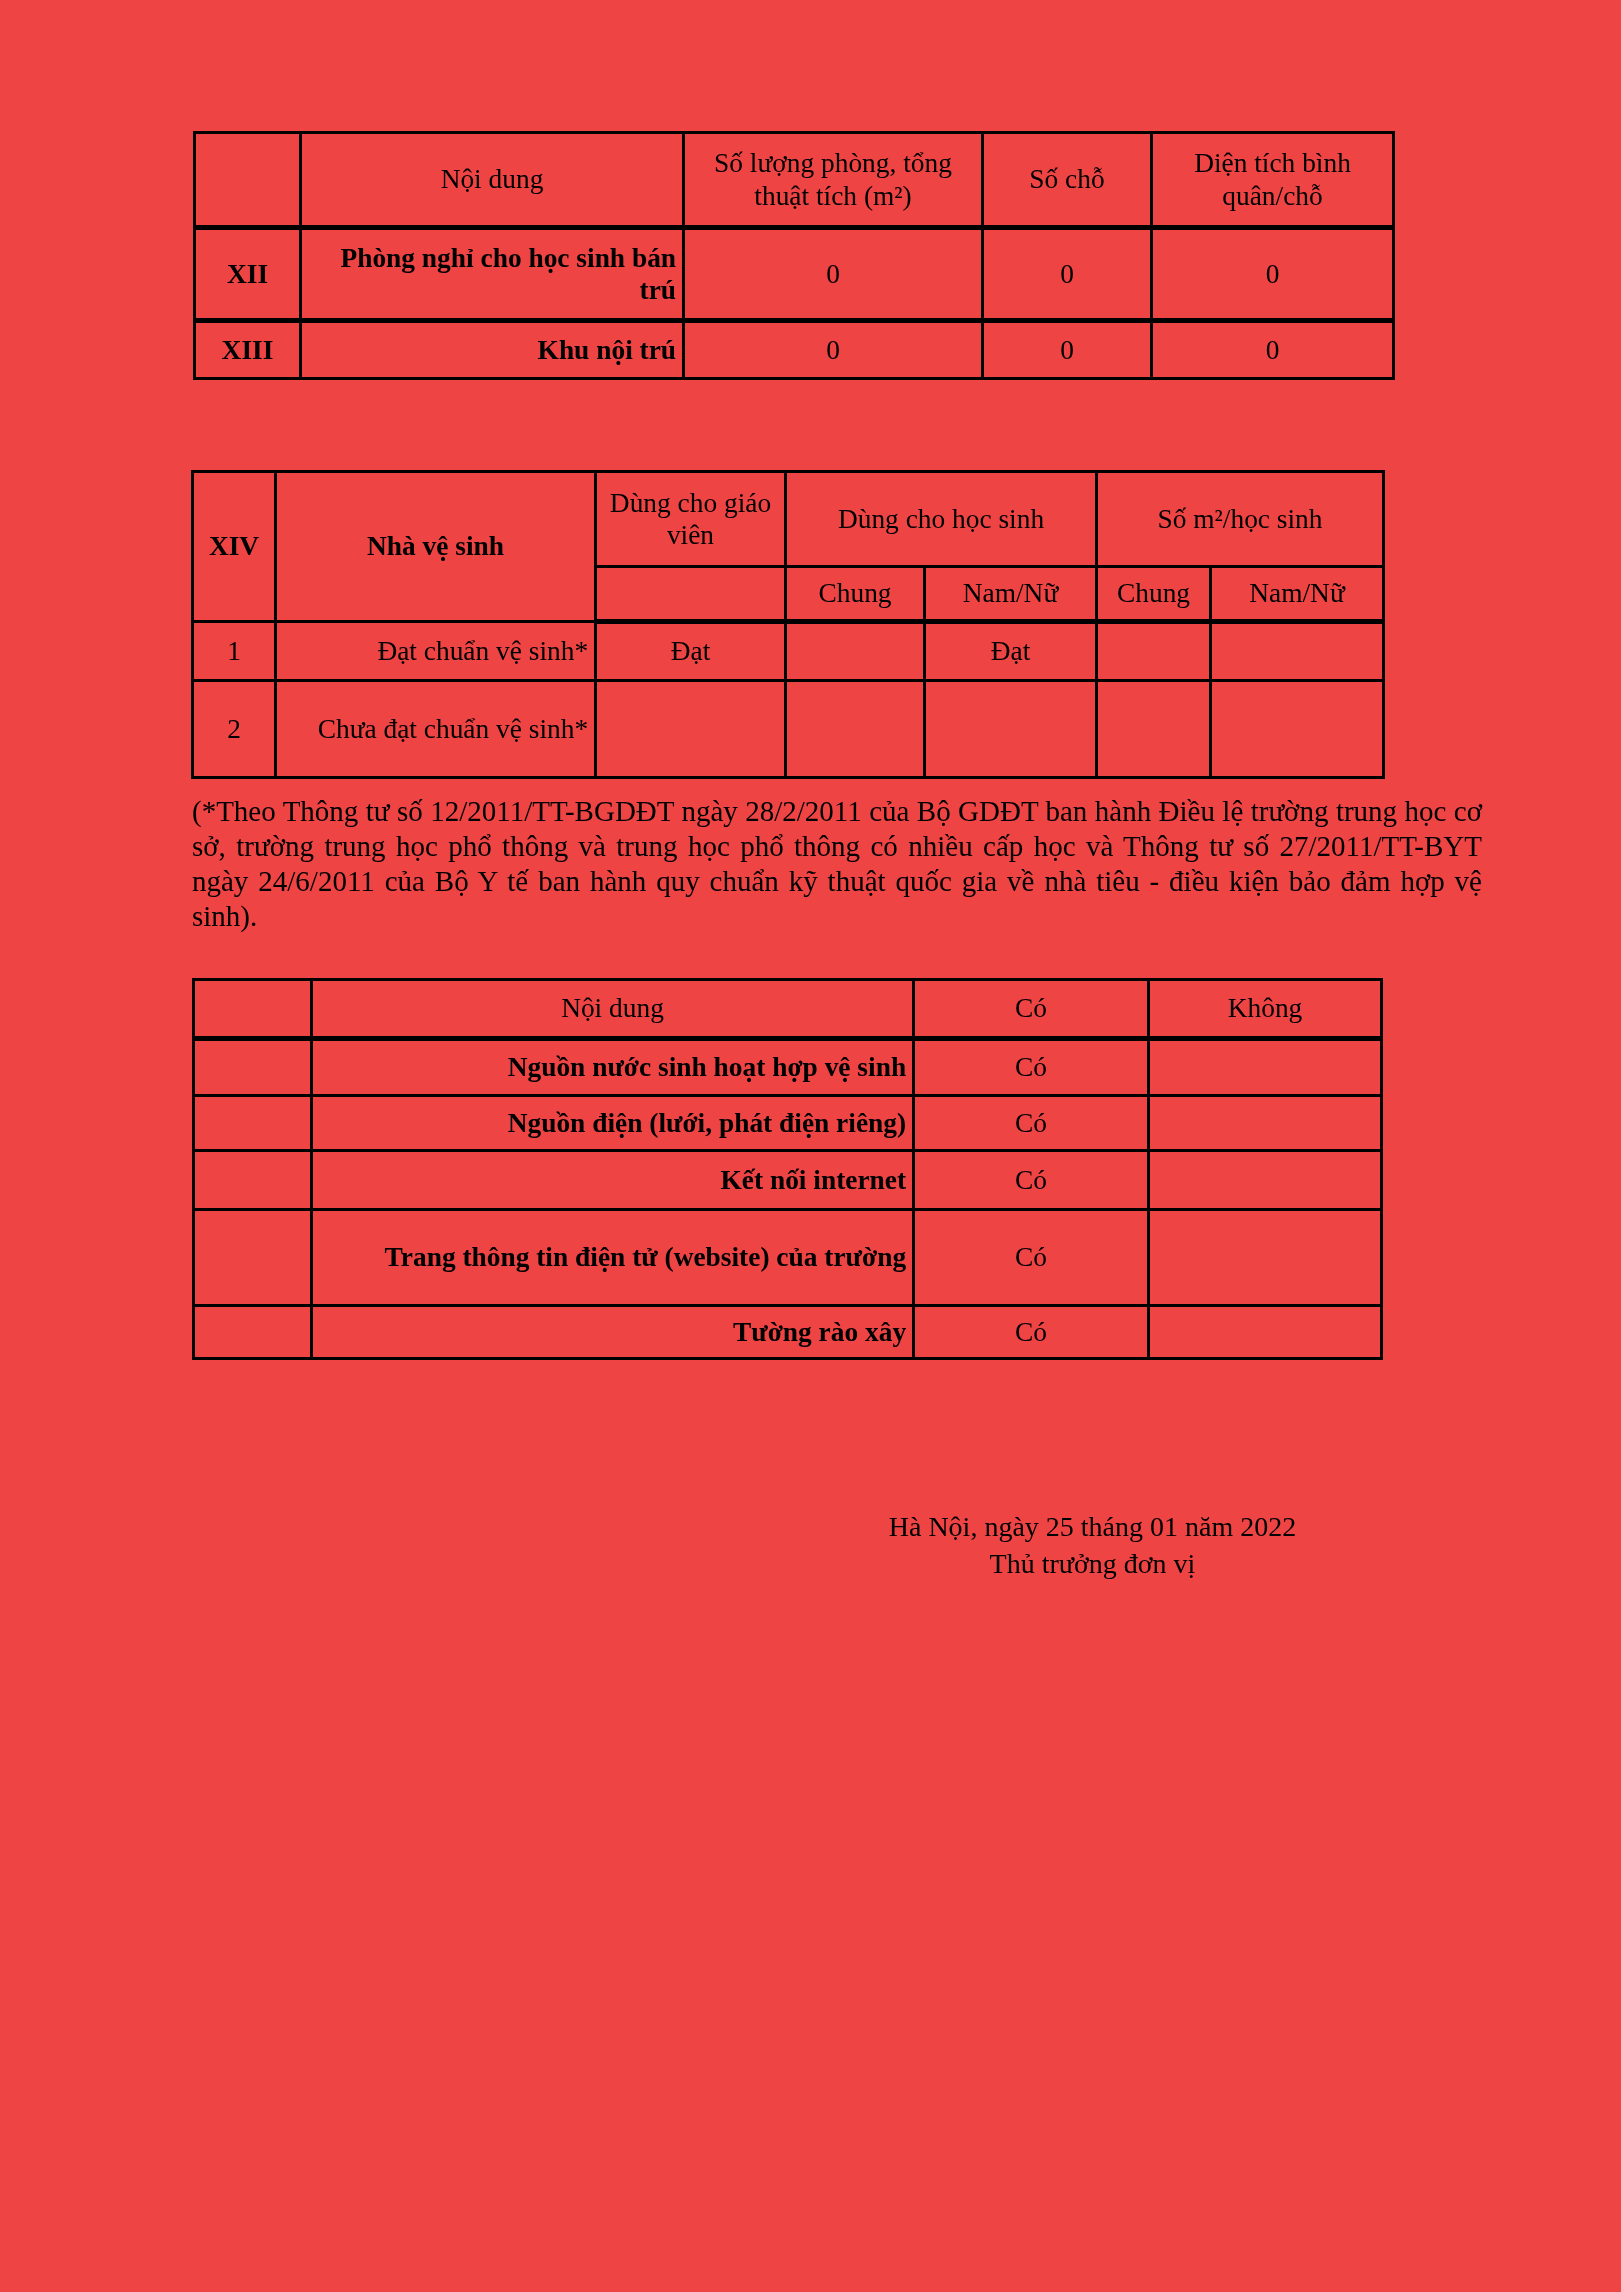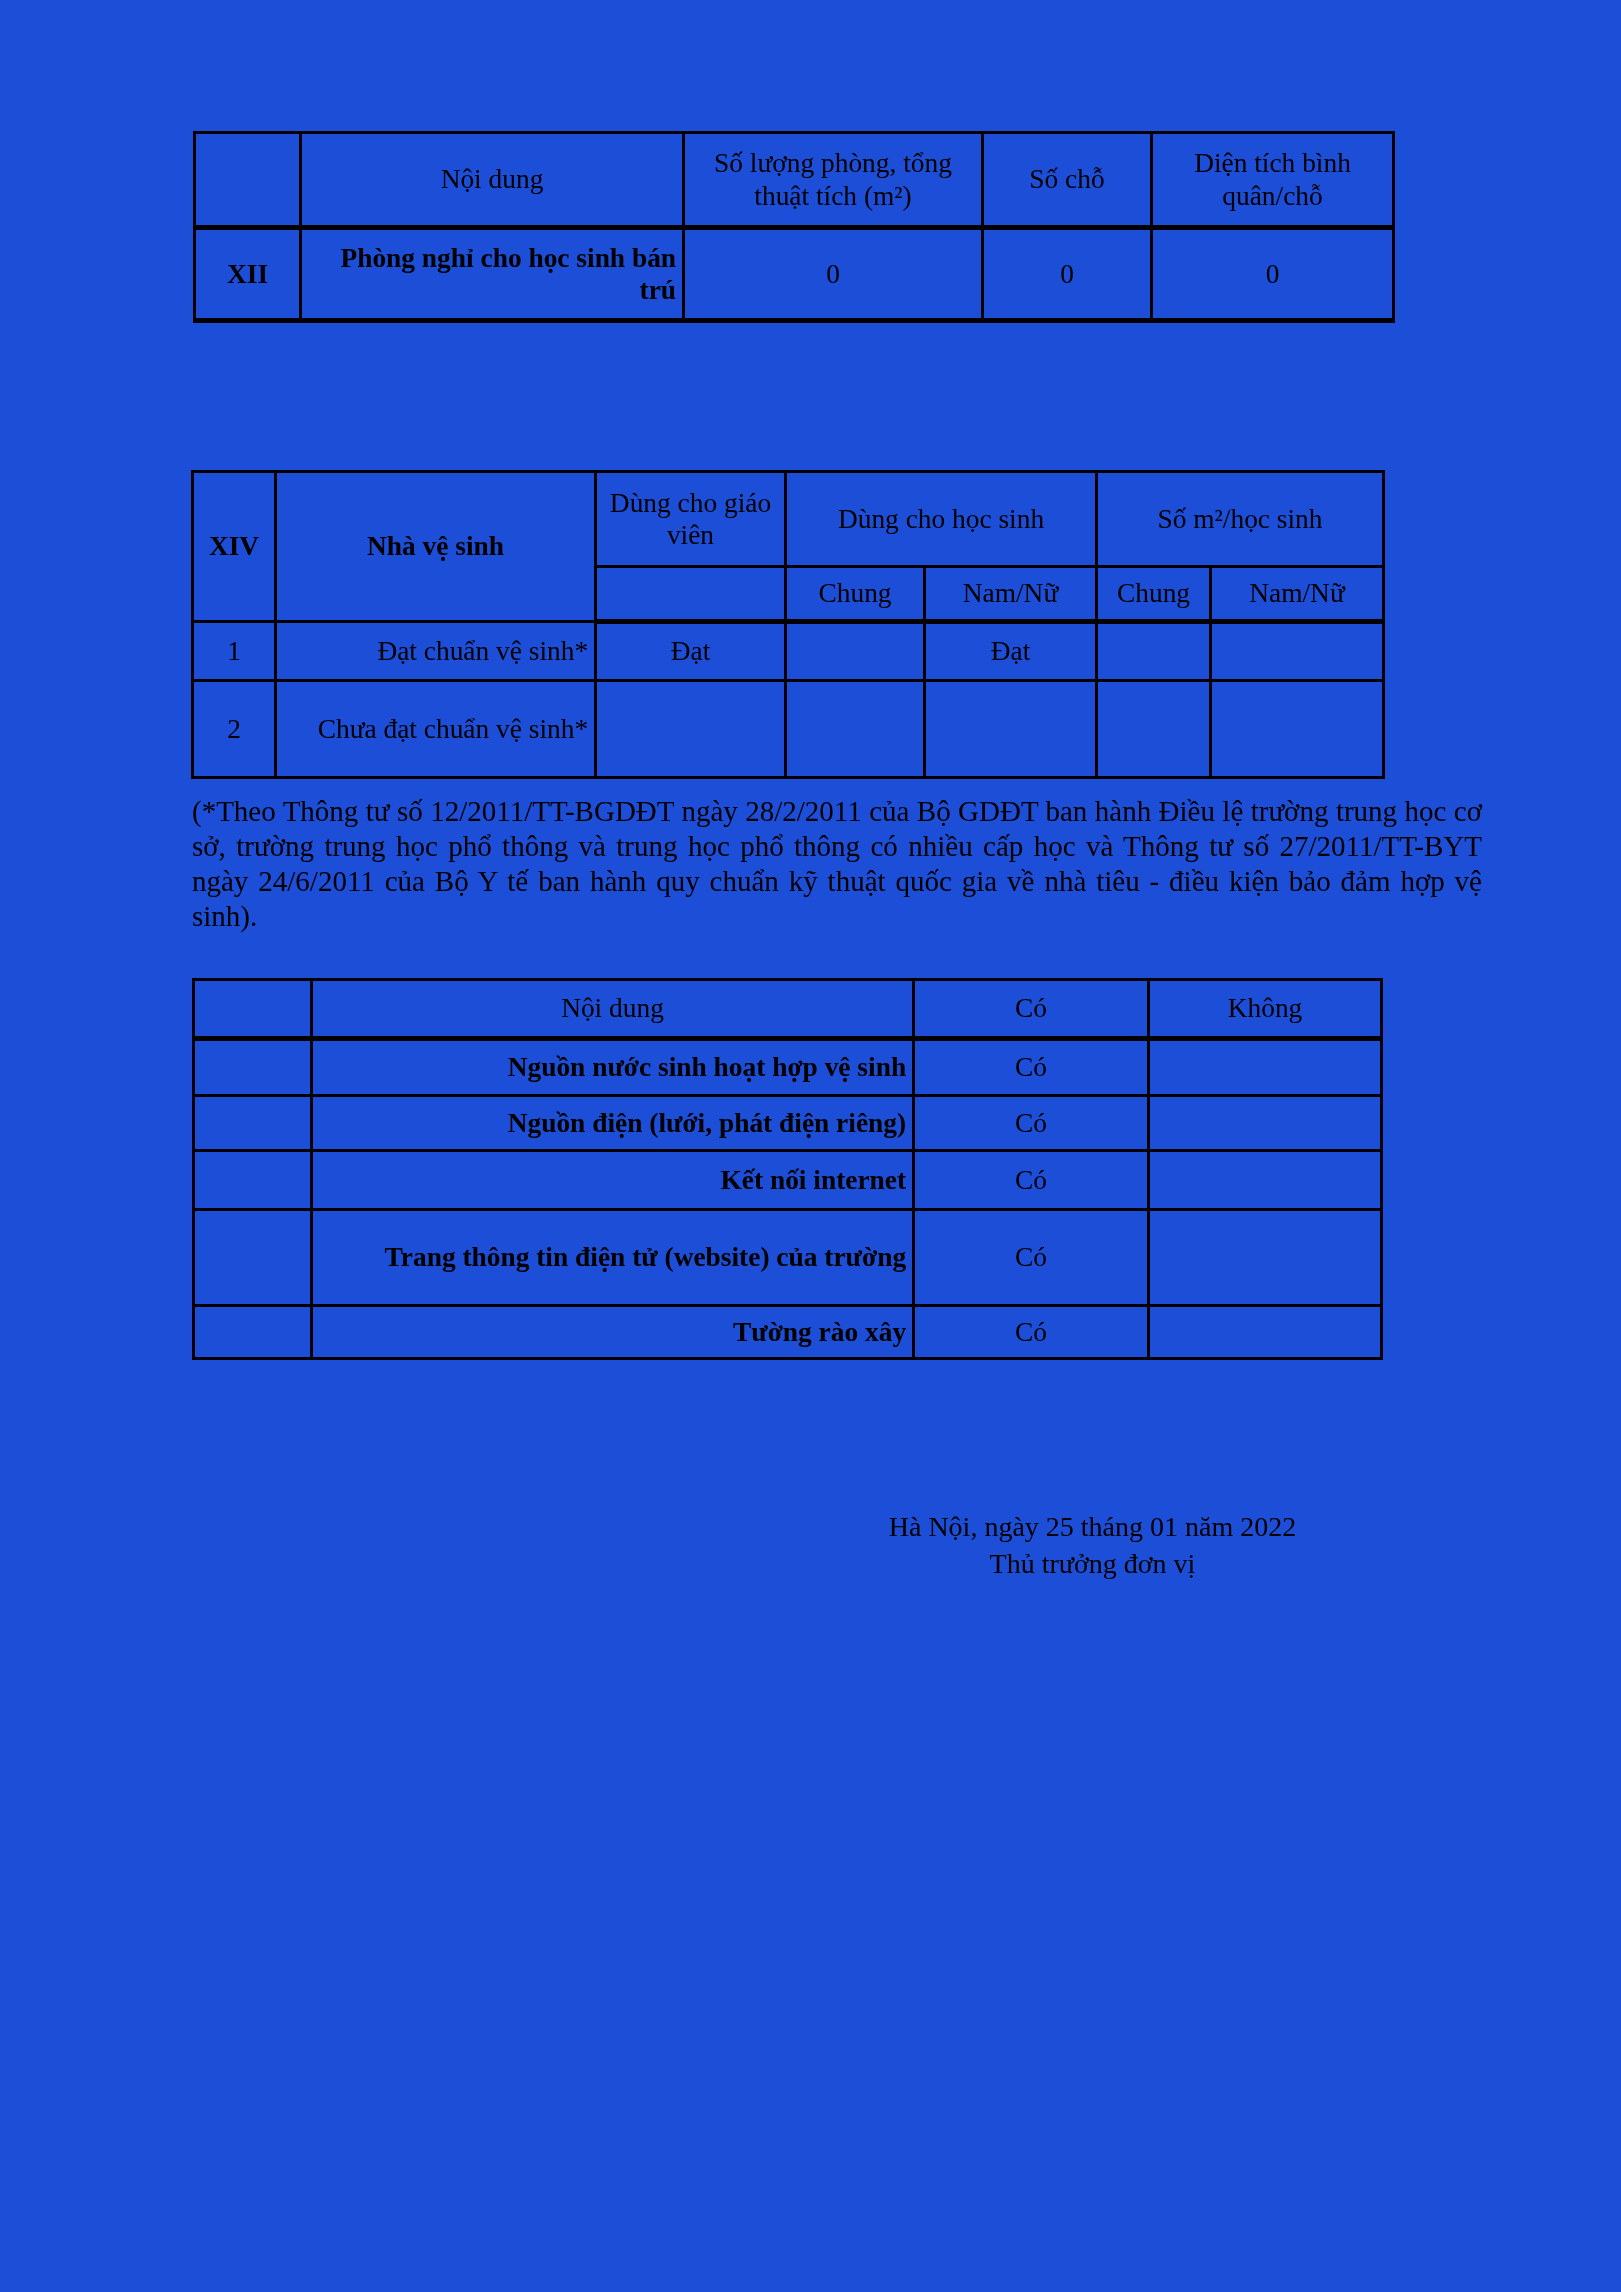--- a/index.html
+++ b/index.html
@@ -1,20 +1,20 @@
 <!DOCTYPE html>
 <html><head>
 <meta charset="utf-8">
 <style>
   * { margin:0; padding:0; box-sizing:border-box; }
   html,body { background:#ffffff; }
   .page {
     position:relative;
     width:1621px; height:2293px;
-    background:#1d4ed8;
+    background:#ef4444;
     color:#000000;
     font-family:"Liberation Serif","DejaVu Serif",serif;
     overflow:hidden;
   }
   table.tbl {
     position:absolute;
     border-collapse:collapse;
     table-layout:fixed;
     font-size:27.4px;
     line-height:1.18;
@@ -69,20 +69,27 @@
       <tr class="hb" style="height:95px">
         <td class="c"></td>
         <td class="c">Nội dung</td>
         <td class="c">Số lượng phòng, tổng thuật tích (m²)</td>
         <td class="c">Số chỗ</td>
         <td class="c">Diện tích bình quân/chỗ</td>
       </tr>
       <tr class="hb" style="height:93px">
         <td class="c b">XII</td>
         <td class="l b">Phòng nghỉ cho học sinh bán trú</td>
+        <td class="c">0</td>
+        <td class="c">0</td>
+        <td class="c">0</td>
+      </tr>
+      <tr style="height:58px">
+        <td class="c b">XIII</td>
+        <td class="l b">Khu nội trú</td>
         <td class="c">0</td>
         <td class="c">0</td>
         <td class="c">0</td>
       </tr>
     </tbody>
   </table>
 
   <table class="tbl t2">
     <colgroup>
       <col style="width:83px">

